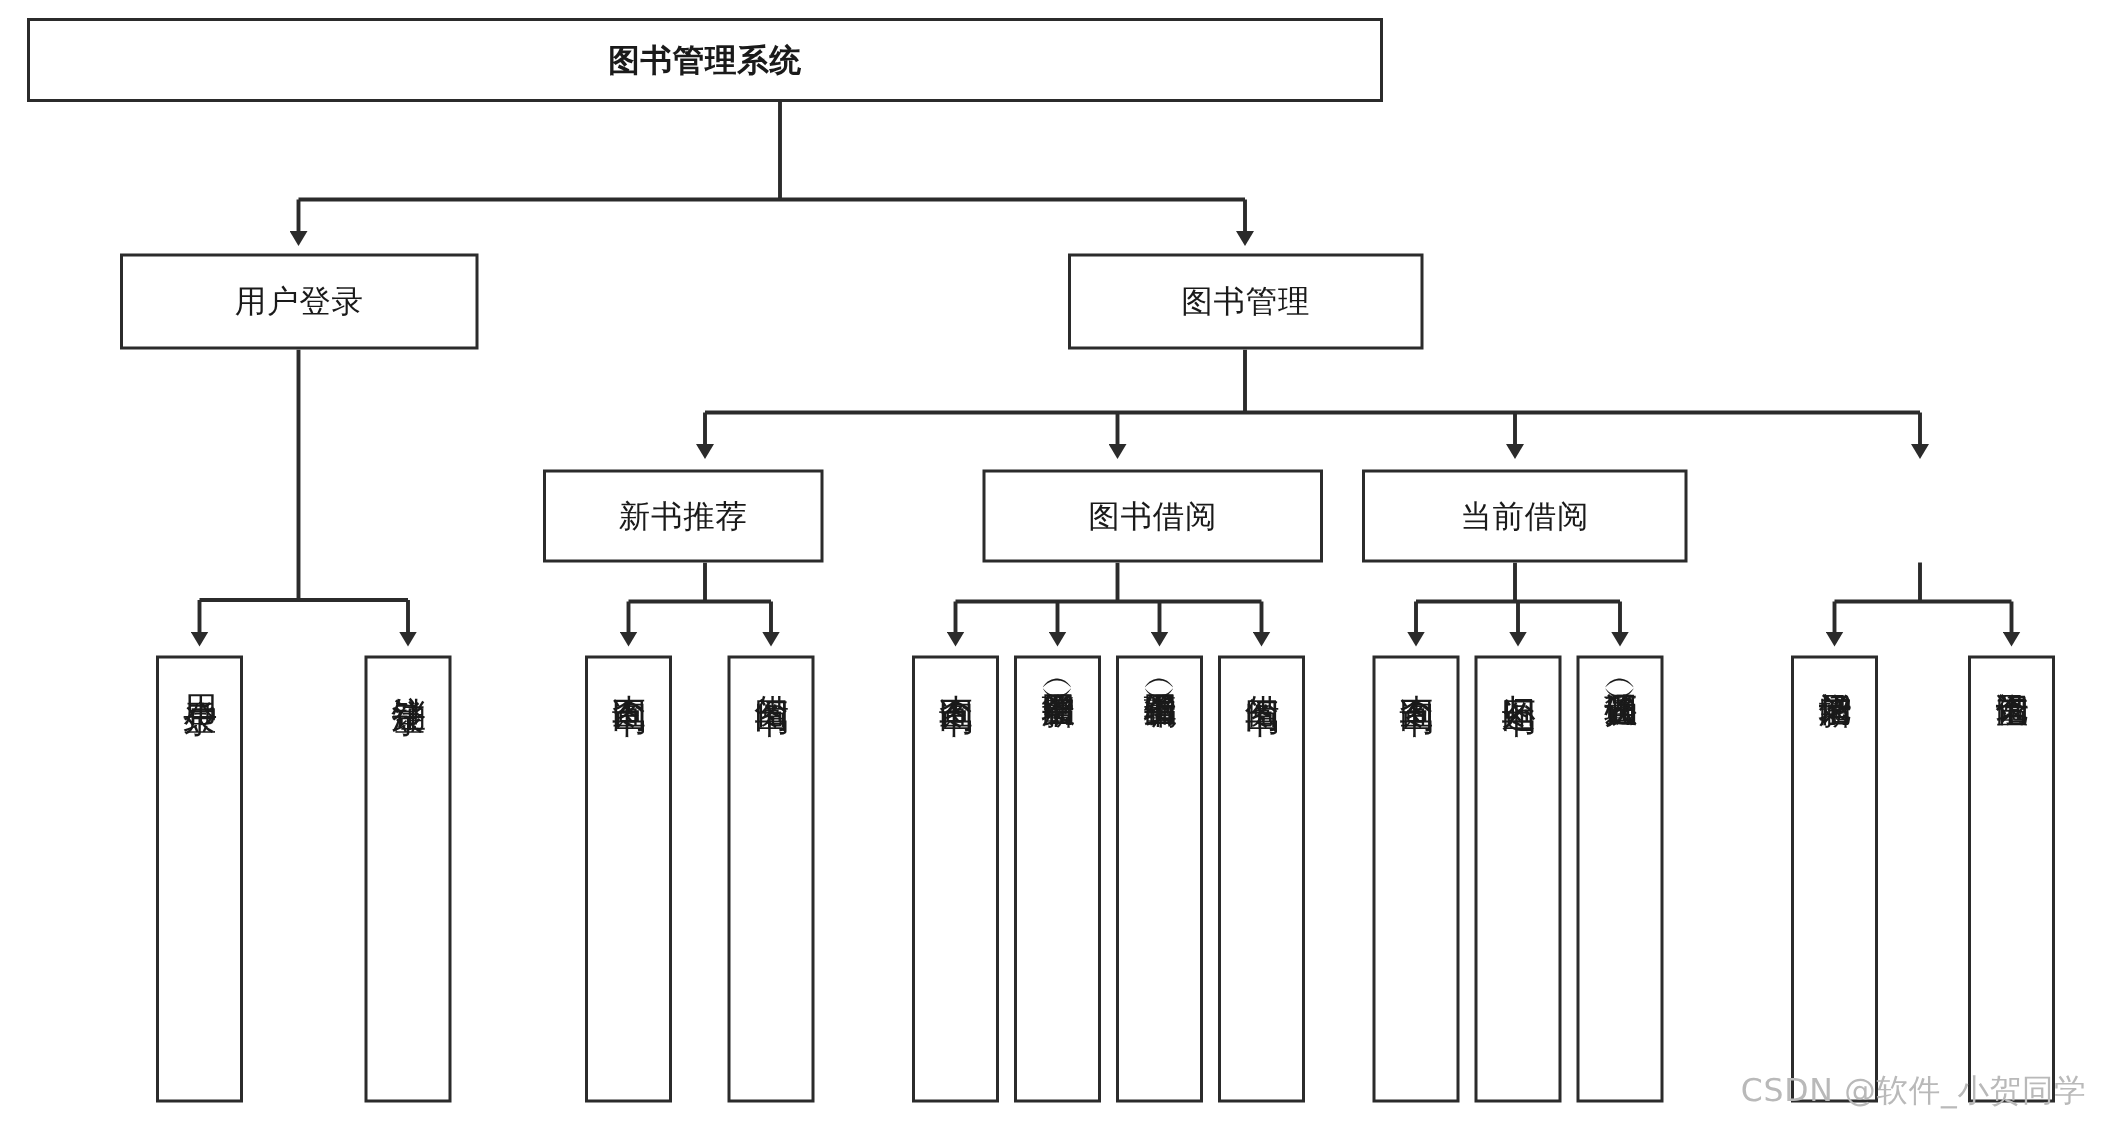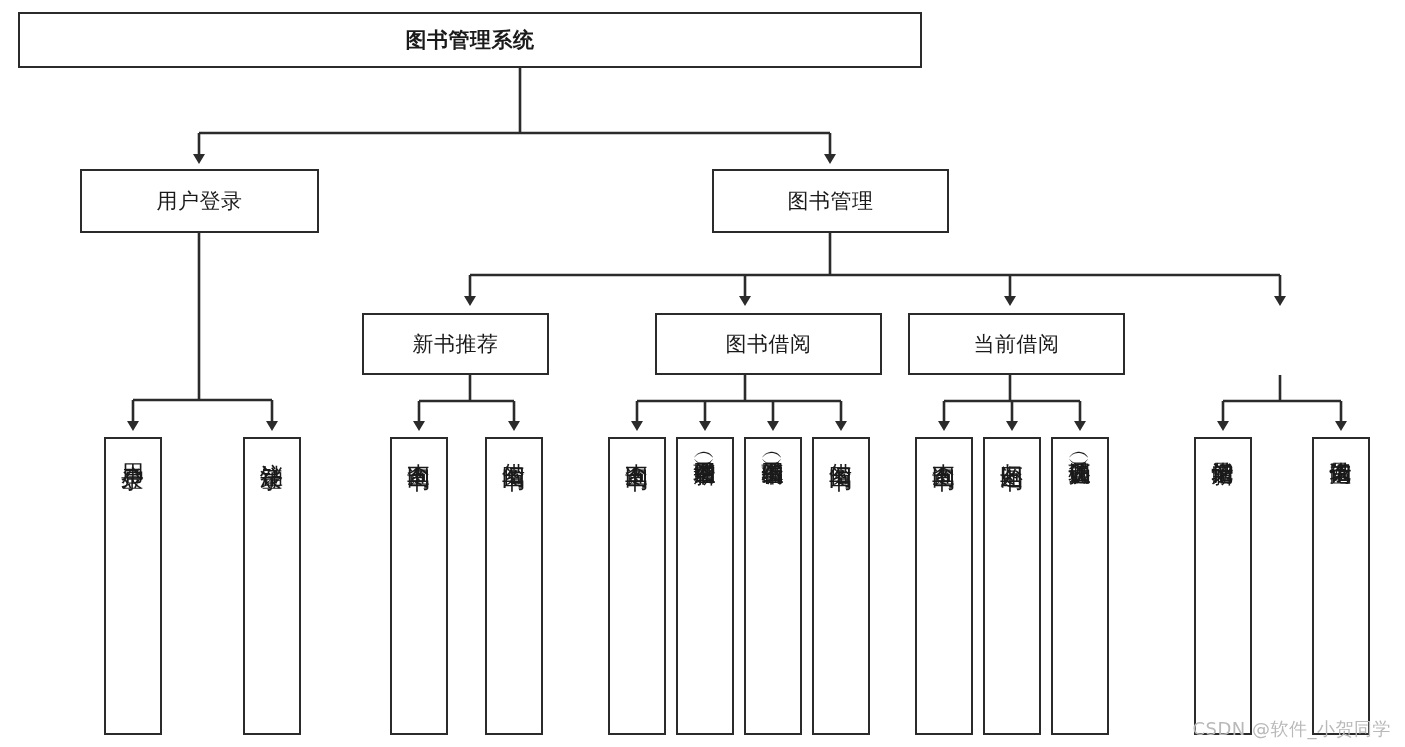--- a/index.html
+++ b/index.html
@@ -54,21 +54,21 @@
     color: #1a1a1a;
   }
   .vtext.long {
     font-size: 22px;
     letter-spacing: 0px;
   }
   .watermark {
     position: absolute;
     right: 14px;
     bottom: 6px;
-    font-size: 18px;
+    font-size: 21px;
     color: #b9b9b9;
     white-space: nowrap;
     letter-spacing: 0.5px;
     margin-top: 16px;
   }
 </style>
 </head>
 <body>
 
 <div id="canvas">

